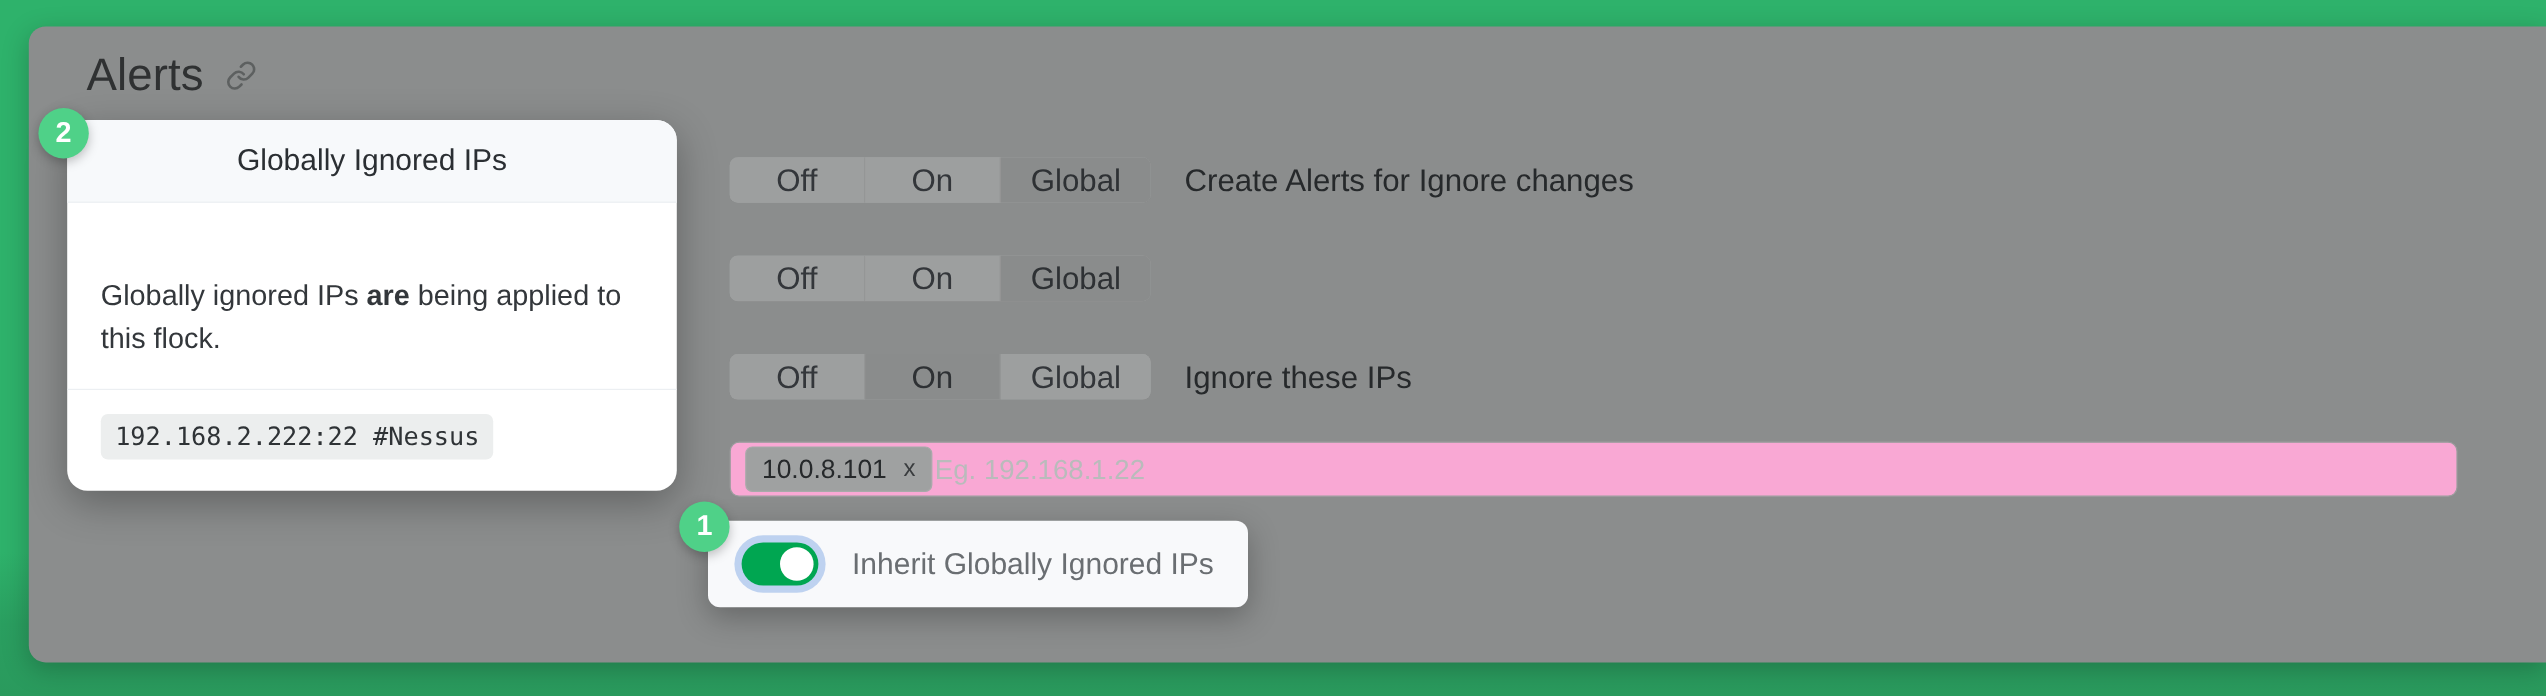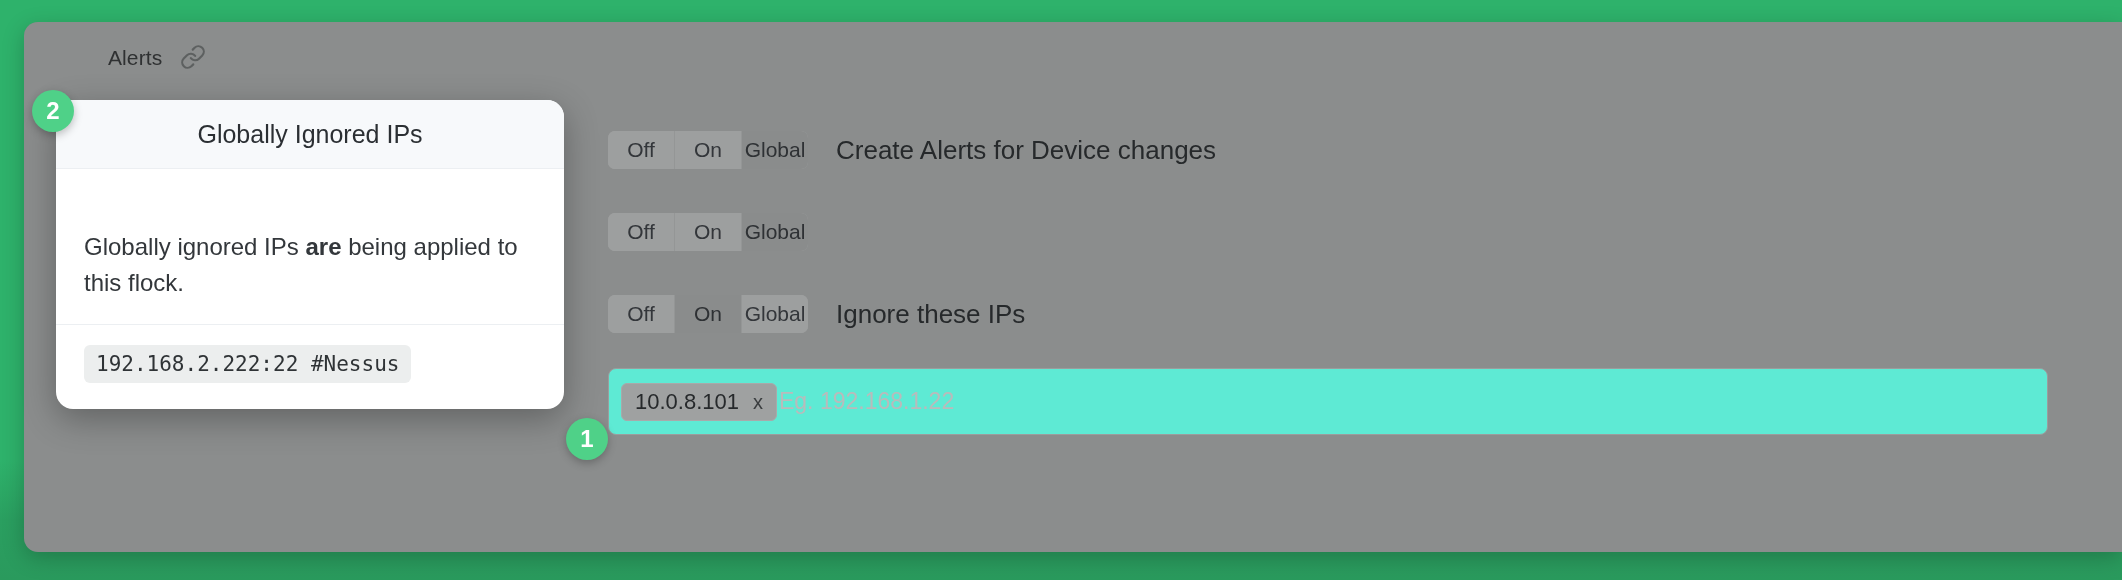--- a/index.html
+++ b/index.html
@@ -42,26 +42,25 @@
 
   #panel-header {
     position: absolute;
     left: 48px;
     top: 22px;
     display: flex;
     align-items: center;
     gap: 18px;
   }
   #panel-title {
-    font-size: 21px;
+    font-size: 38px;
     font-weight: 400;
     color: #2f3132;
     letter-spacing: 0.1px;
     line-height: 1;
-    margin-left: 36px;
   }
   .link-icon {
     display: inline-flex;
     align-items: center;
     justify-content: center;
     width: 26px;
     height: 26px;
     color: #5d6060;
   }
   .link-icon svg { display: block; }
@@ -85,22 +84,22 @@
     overflow: hidden;
     background: #9a9c9c;
     height: 38px;
     box-shadow: inset 0 0 0 1px rgba(255,255,255,0.07);
   }
   .seg {
     display: flex;
     align-items: center;
     justify-content: center;
     min-width: 62px;
-    padding: 0 2px;
-    font-size: 21px;
+    padding: 0 25px;
+    font-size: 26px;
     color: #33363a;
     background: #9d9f9f;
     border-right: 1px solid #949696;
     cursor: pointer;
     user-select: none;
   }
   .seg:last-child { border-right: none; }
   .seg.selected {
     background: #8a8c8c;
     color: #2e3134;
@@ -109,25 +108,25 @@
     margin-left: 28px;
     font-size: 26px;
     color: #26292b;
     white-space: nowrap;
   }
 
   
   #ip-input-wrap {
     display: flex;
     align-items: center;
-    height: 67px;
+    height: 46px;
     width: 1440px;
     border: 1px solid #9b9d9d;
     border-radius: 8px;
-    background: #5eead4;
+    background: #f9a8d4;
     padding: 0 12px;
     box-sizing: border-box;
     margin-top: 4px;
   }
   .ip-tag {
     display: inline-flex;
     align-items: center;
     gap: 14px;
     height: 36px;
     padding: 0 13px;
@@ -290,21 +289,21 @@
     </div>
 
     <div id="settings">
 
       <div class="setting-row">
         <div class="segmented">
           <div class="seg">Off</div>
           <div class="seg">On</div>
           <div class="seg selected">Global</div>
         </div>
-        <div class="setting-label">Create Alerts for Device changes</div>
+        <div class="setting-label">Create Alerts for Ignore changes</div>
       </div>
 
       <div class="setting-row">
         <div class="segmented">
           <div class="seg">Off</div>
           <div class="seg">On</div>
           <div class="seg selected">Global</div>
         </div>
       </div>
 
@@ -336,17 +335,23 @@
     <div id="popover-body">
       <div id="popover-message">
         <span>Globally ignored IPs </span><b>are</b><span> being applied to this flock.</span>
       </div>
     </div>
     <div id="popover-list">
       <span class="ip-chip">192.168.2.222:22 #Nessus</span>
     </div>
   </div>
 
+  <div id="toggle-card">
+    <div class="switch">
+      <div class="knob"></div>
+    </div>
+    <div id="toggle-label">Inherit Globally Ignored IPs</div>
+  </div>
 
   <div class="step-badge" id="badge-2">2</div>
   <div class="step-badge" id="badge-1">1</div>
 
 </div>
 
 </body></html>

